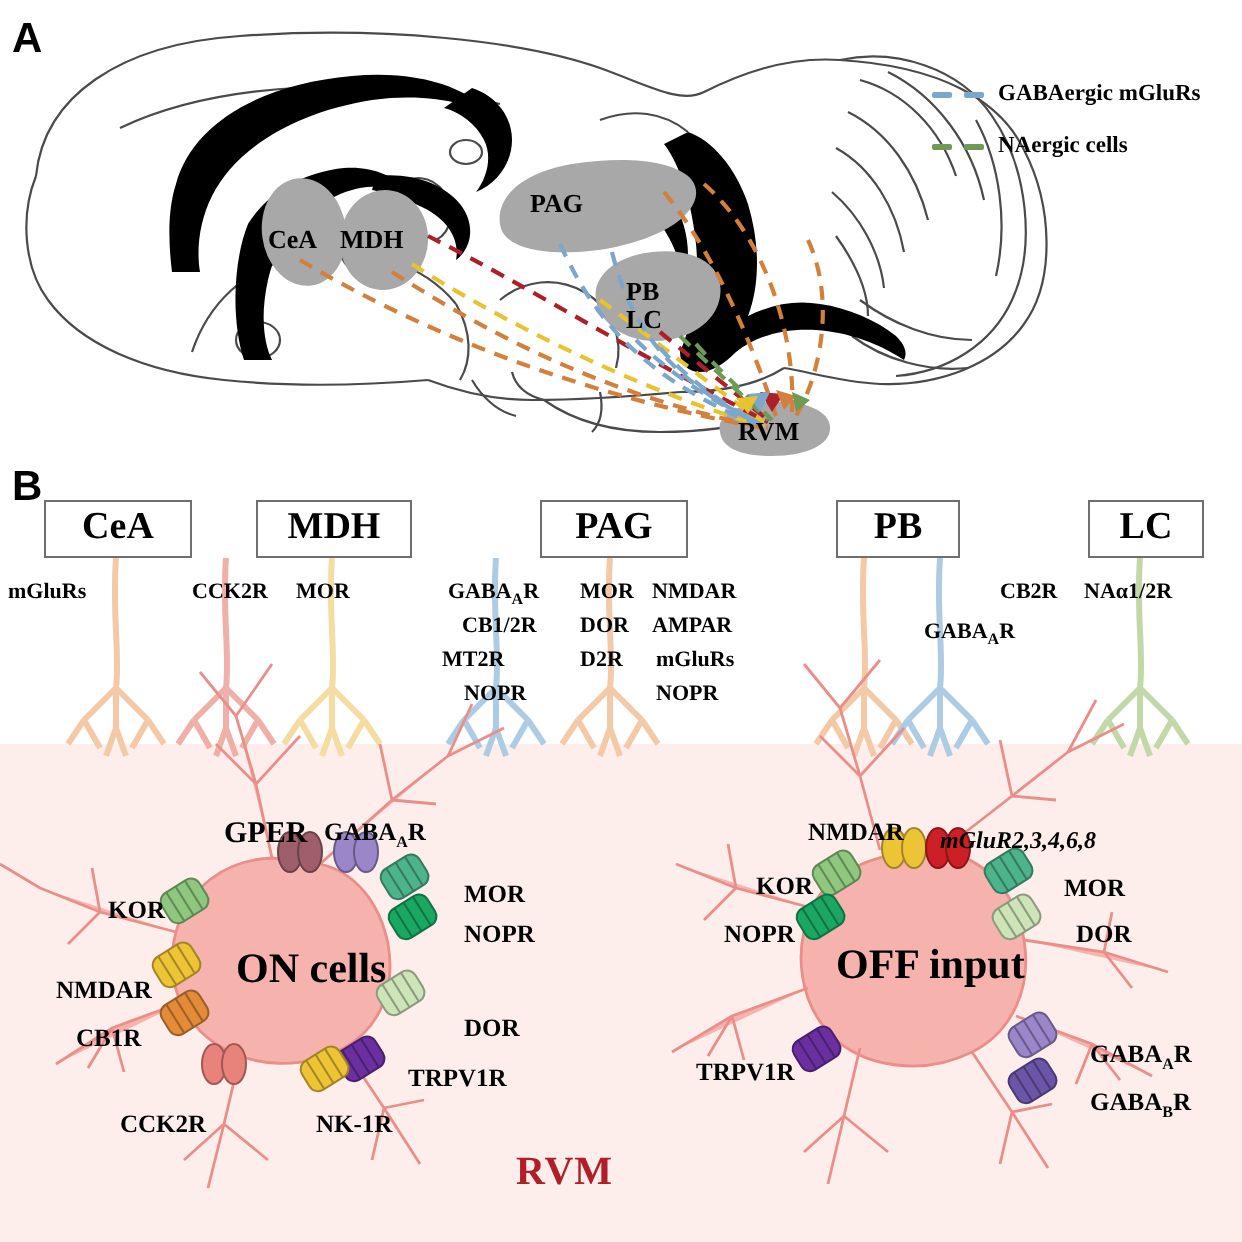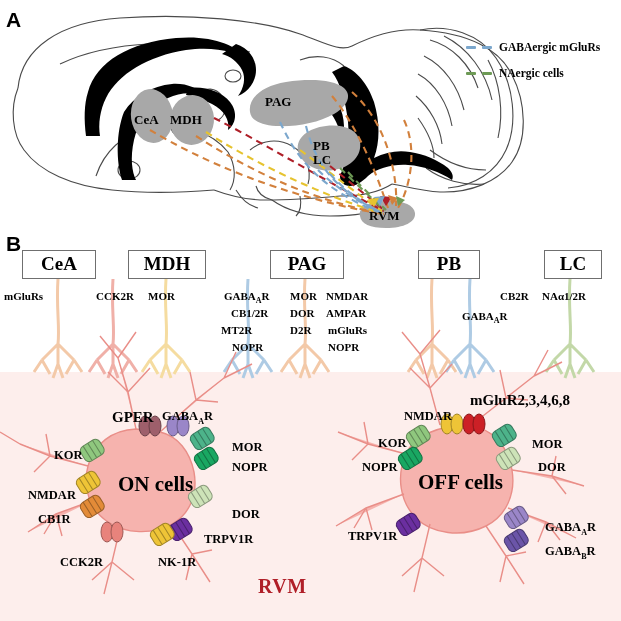--- a/index.html
+++ b/index.html
@@ -387,23 +387,23 @@
       <div class="rec-label" style="left: 162px; top: 177px; font-size: 12.5px;">GABA<sub>A</sub>R</div>
       <div class="rec-label" style="left: 54px; top: 216px; font-size: 12.5px;">KOR</div>
       <div class="rec-label" style="left: 232px; top: 208px; font-size: 12.5px;">MOR</div>
       <div class="rec-label" style="left: 232px; top: 228px; font-size: 12.5px;">NOPR</div>
       <div class="rec-label" style="left: 28px; top: 256px; font-size: 12.5px;">NMDAR</div>
       <div class="rec-label" style="left: 38px; top: 280px; font-size: 12.5px;">CB1R</div>
       <div class="rec-label" style="left: 232px; top: 275px; font-size: 12.5px;">DOR</div>
       <div class="rec-label" style="left: 204px; top: 300px; font-size: 12.5px;">TRPV1R</div>
       <div class="rec-label" style="left: 158px; top: 323px; font-size: 12.5px;">NK-1R</div>
       <div class="rec-label" style="left: 60px; top: 323px; font-size: 12.5px;">CCK2R</div>
-      <div class="cell-title" style="left: 418px; top: 238px;">OFF cells</div>
+      <div class="cell-title" style="left: 418px; top: 238px;">OFF input</div>
       <div class="rec-label" style="left: 404px; top: 177px; font-size: 12.5px;">NMDAR</div>
-      <div class="rec-label" style="left: 470px; top: 160px; font-size: 15px;">mGluR2,3,4,6,8</div>
+      <div class="rec-label" style="left: 470px; top: 181px; font-size: 12px; font-style: italic;">mGluR2,3,4,6,8</div>
       <div class="rec-label" style="left: 378px; top: 204px; font-size: 12.5px;">KOR</div>
       <div class="rec-label" style="left: 532px; top: 205px; font-size: 12.5px;">MOR</div>
       <div class="rec-label" style="left: 362px; top: 228px; font-size: 12.5px;">NOPR</div>
       <div class="rec-label" style="left: 538px; top: 228px; font-size: 12.5px;">DOR</div>
       <div class="rec-label" style="left: 348px; top: 297px; font-size: 12.5px;">TRPV1R</div>
       <div class="rec-label" style="left: 545px; top: 288px; font-size: 12.5px;">GABA<sub>A</sub>R</div>
       <div class="rec-label" style="left: 545px; top: 312px; font-size: 12.5px;">GABA<sub>B</sub>R</div>
     </div>
 </div>
 

